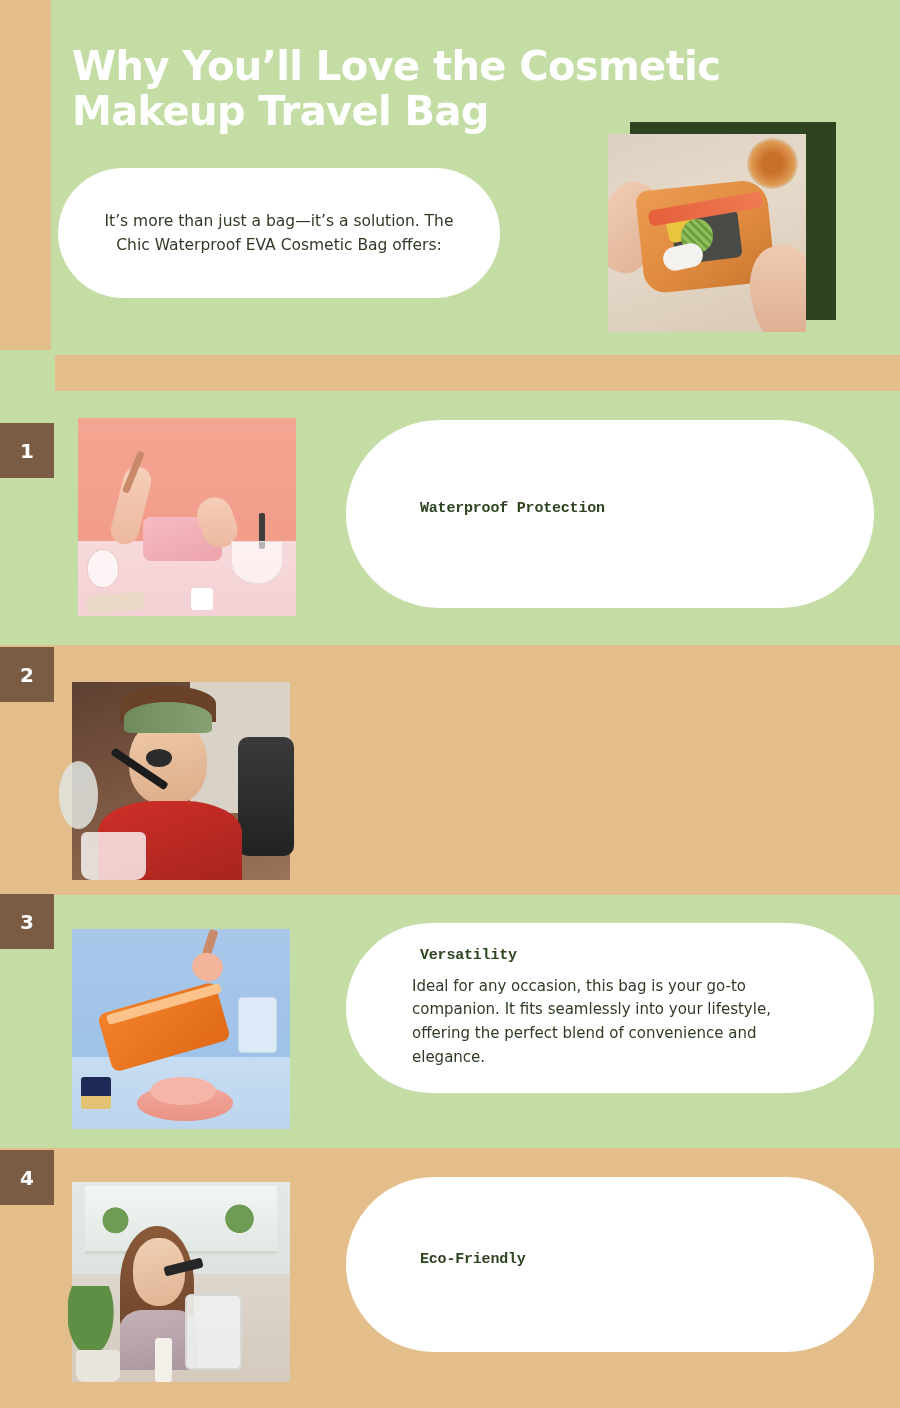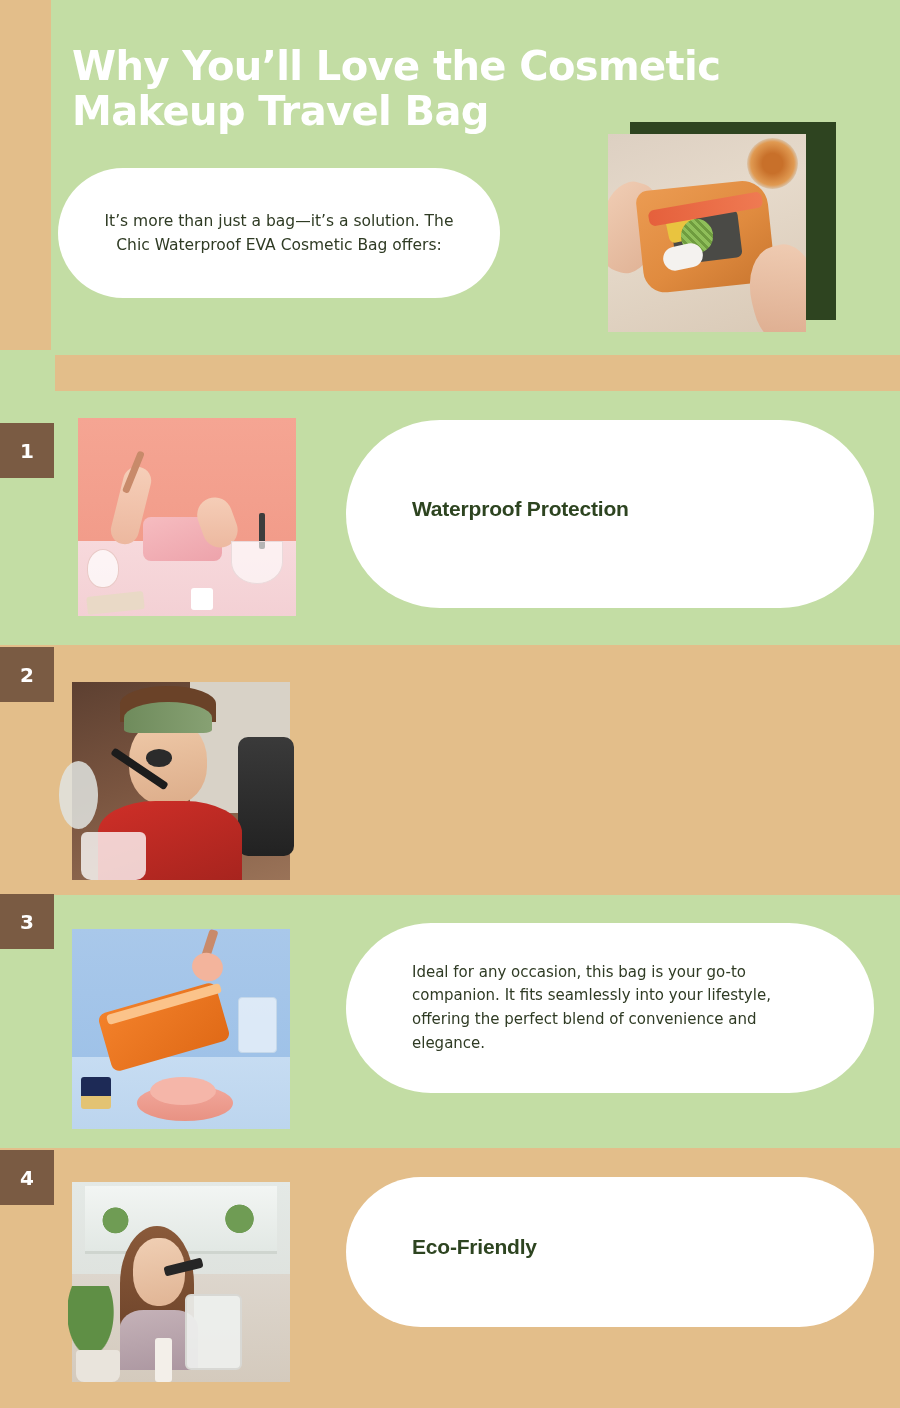--- a/index.html
+++ b/index.html
@@ -125,37 +125,38 @@
     position: absolute;
     background: #ffffff;
     display: flex;
     flex-direction: column;
     justify-content: center;
     padding-left: 66px;
     padding-right: 52px;
   }
   .pill-title {
     color: #2d4420;
-    font-family: Liberation Sans, sans-serif;
+    font-family: Liberation Mono, monospace;
     font-weight: 700;
-    font-size: 21px;
+    font-size: 15px;
     letter-spacing: -0.2px;
     margin-bottom: 11px;
+    margin-left: 8px;
   }
   .pill-body {
     color: #2f3b24;
     font-family: "DejaVu Sans", sans-serif;
     font-size: 15px;
     line-height: 1.58;
   }
 
   #card-1 { left: 346px; top: 420px; width: 528px; height: 188px; border-radius: 94px; }
   #card-2 { left: 346px; top: 676px; width: 528px; height: 168px; border-radius: 84px; }
   #card-3 { left: 346px; top: 923px; width: 528px; height: 170px; border-radius: 85px; }
-  #card-4 { left: 346px; top: 1177px; width: 528px; height: 150px; border-radius: 88px; }
+  #card-4 { left: 346px; top: 1177px; width: 528px; height: 175px; border-radius: 88px; }
 
   
   .ph { position: absolute; inset: 0; }
 
   
   #img-hero { background: linear-gradient(160deg,#ddd0c2 0%,#e6dacb 40%,#d9c9b6 100%); }
   #img-hero .bag {
     position:absolute; left:16%; top:26%; width:66%; height:52%;
     background: linear-gradient(150deg,#eb9b52 0%,#e08b3f 55%,#c9762f 100%);
     border-radius: 12px 26px 16px 22px;
@@ -451,20 +452,21 @@
         <div class="perfume"></div>
         <div class="podium"></div>
           <div class="podiumtop"></div>
         <div class="bag"></div>
           <div class="zip"></div>
         <div class="lipstick"></div>
       </div>
     </div>
   </div>
   <div class="pill-card" id="card-3">
+    <div class="pill-title">Versatility</div>
     <div class="pill-body">Ideal for any occasion, this bag is your go-to companion. It fits seamlessly into your lifestyle, offering the perfect blend of convenience and elegance.</div>
   </div>
 
   <div class="feature-photo-wrap" id="f4-wrap">
     <div class="feature-photo-frame" id="f4-frame"></div>
     <div class="feature-photo" id="f4-photo">
       <div class="ph" id="img-f4">
         <div class="window"></div>
           <div class="plant1"></div>
           <div class="plant2"></div>

